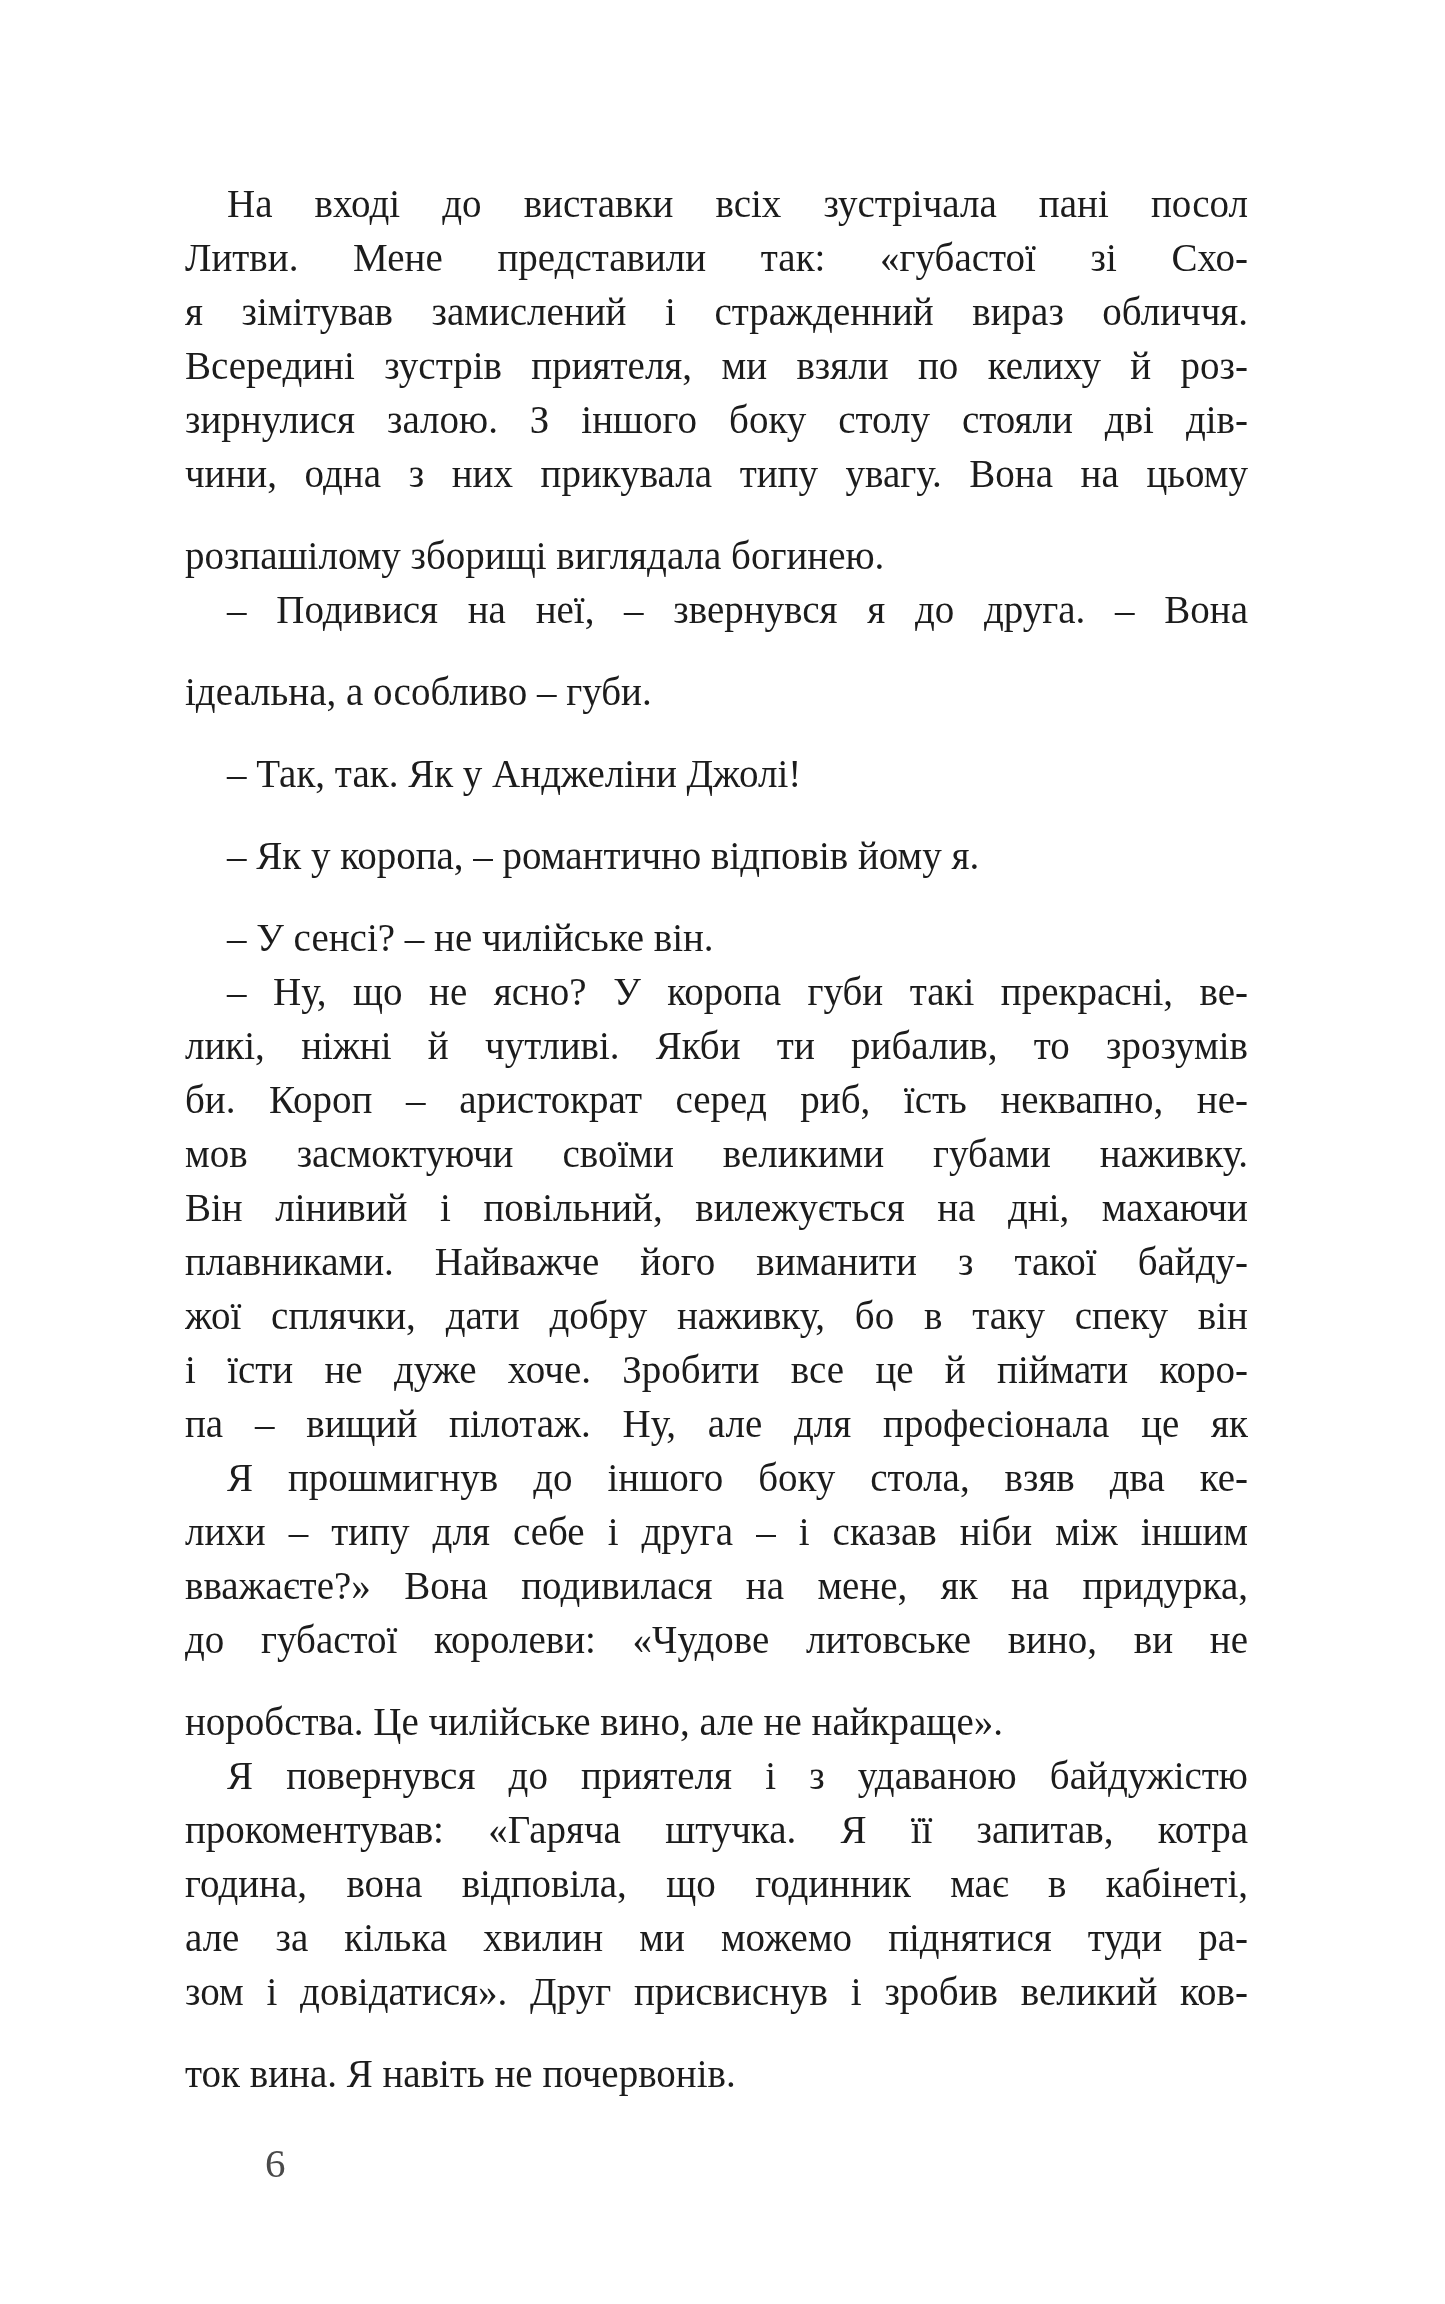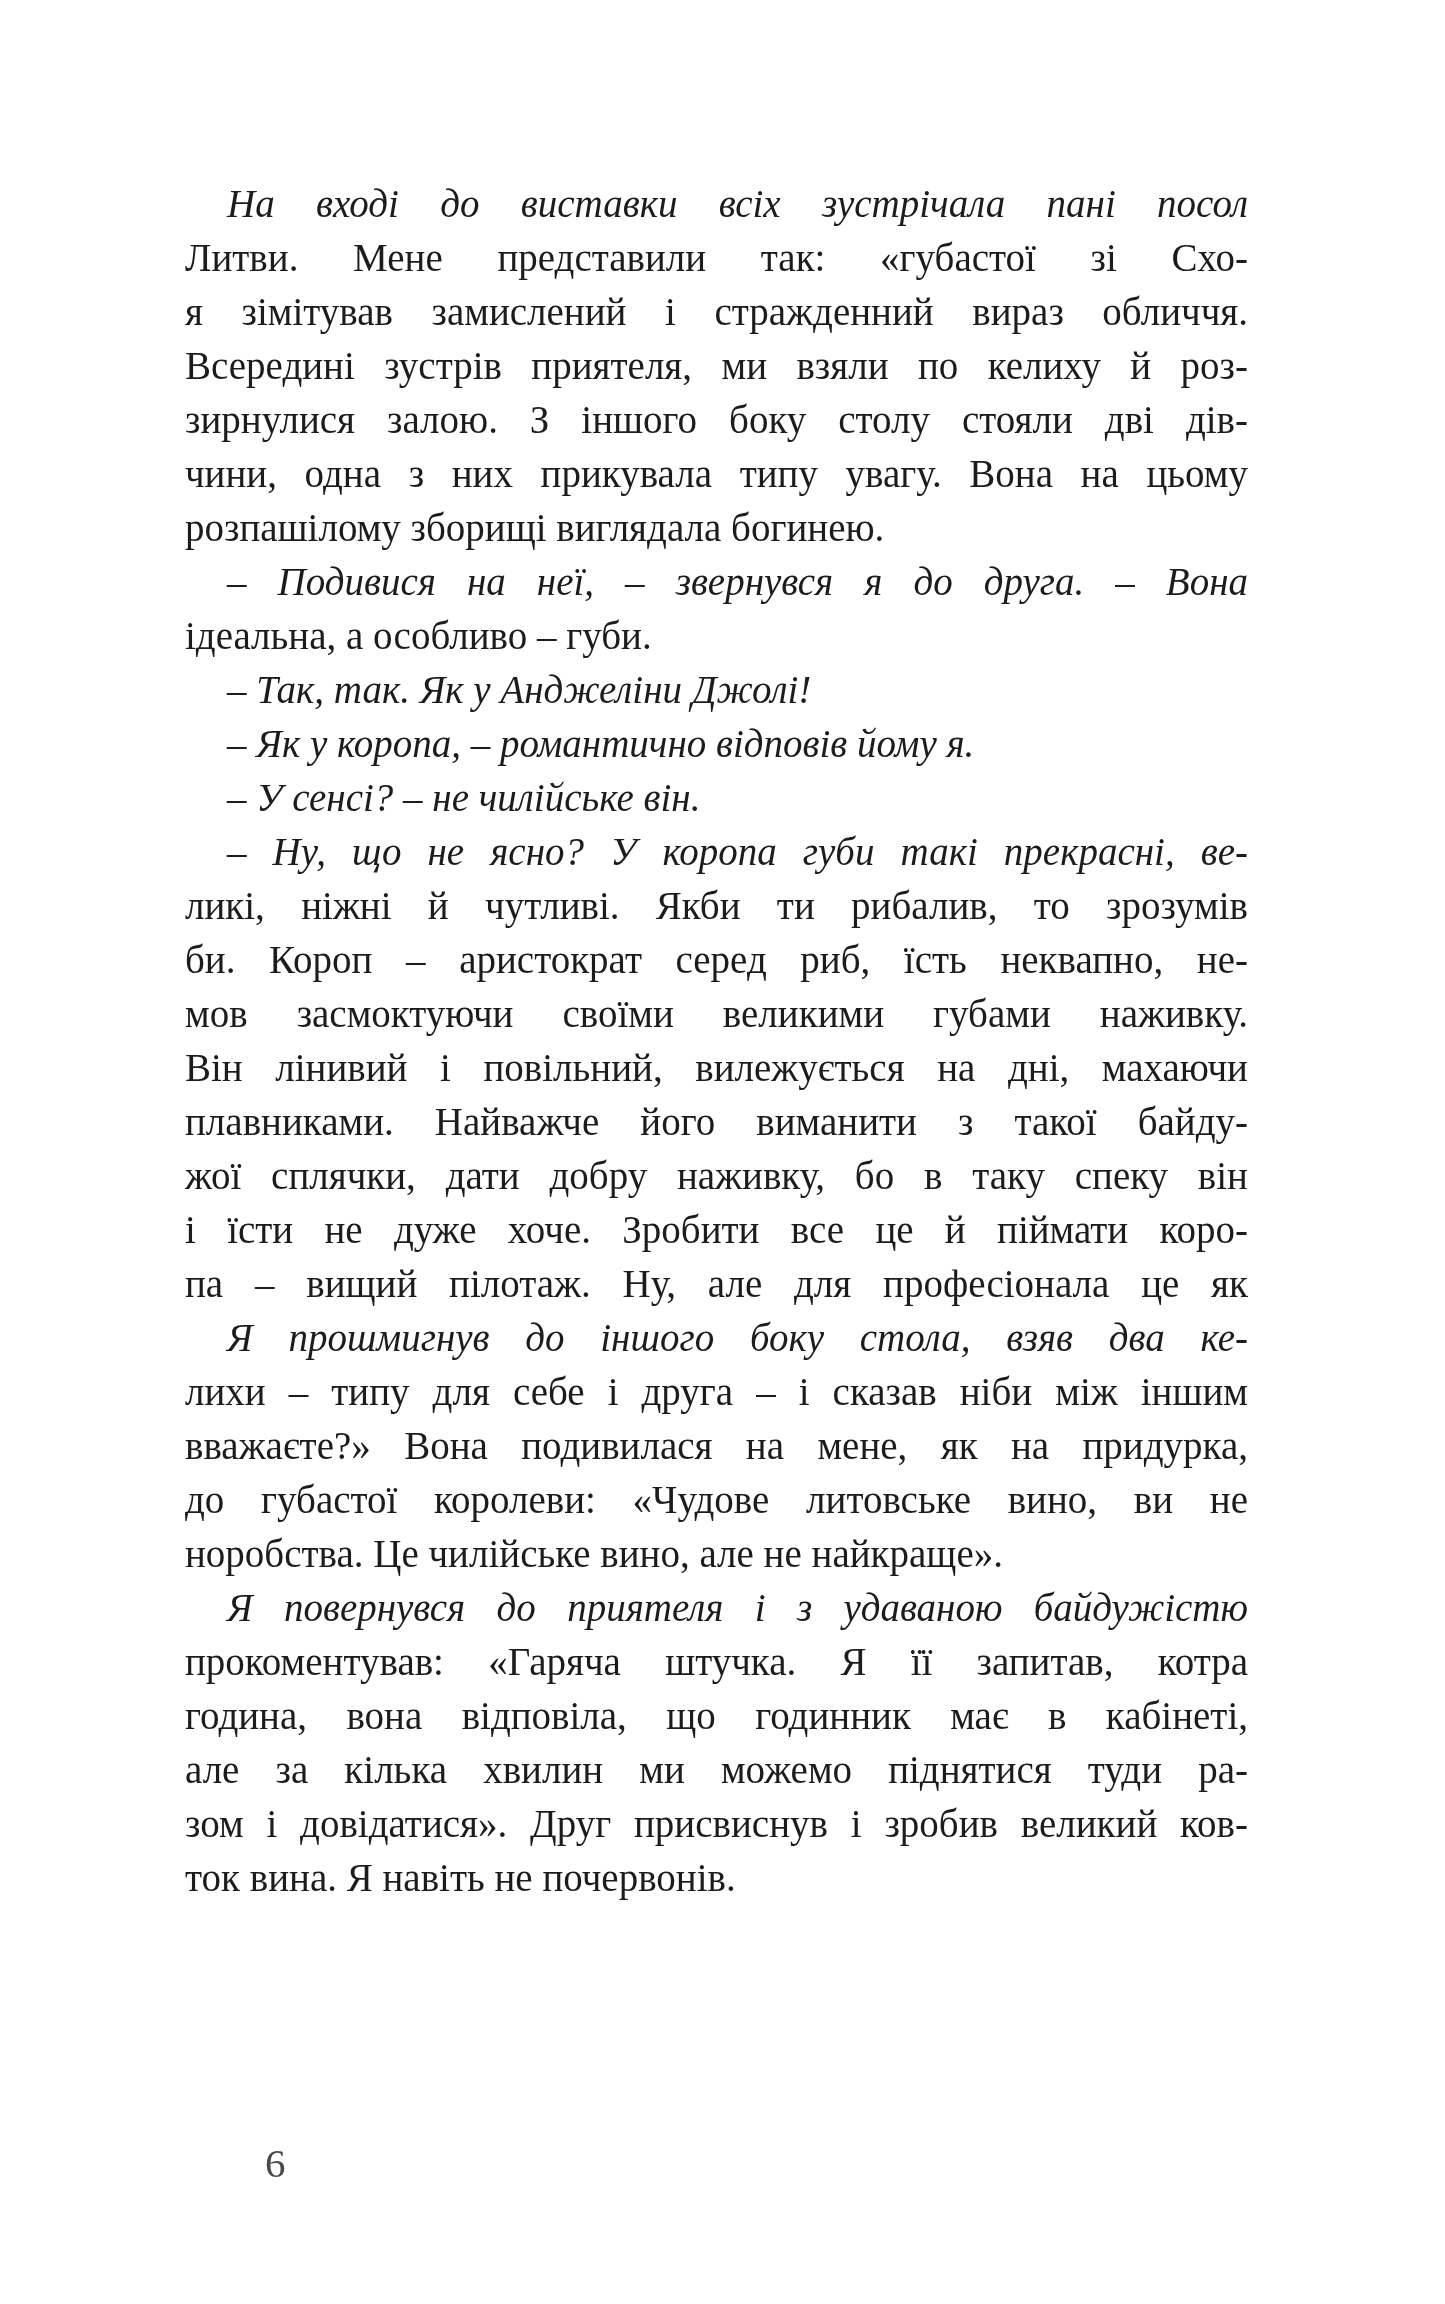--- a/index.html
+++ b/index.html
@@ -31,25 +31,25 @@
     font-size: 39px;
     line-height: 54px;
     height: 54px;
     color: #1c1c1c;
     text-align: justify;
     text-align-last: justify;
     overflow: hidden;
   }
   .line.indent {
     padding-left: 42px;
-    font-style: italic;
   }
   .line.end {
     text-align: right;
     text-align-last: left;
+    margin-top: 28px;
   }
   .page-number {
     position: absolute;
     left: 265px;
     top: 2136px;
     font-size: 41px;
     line-height: 54px;
     color: #4a4a4a;
   }
 </style>

